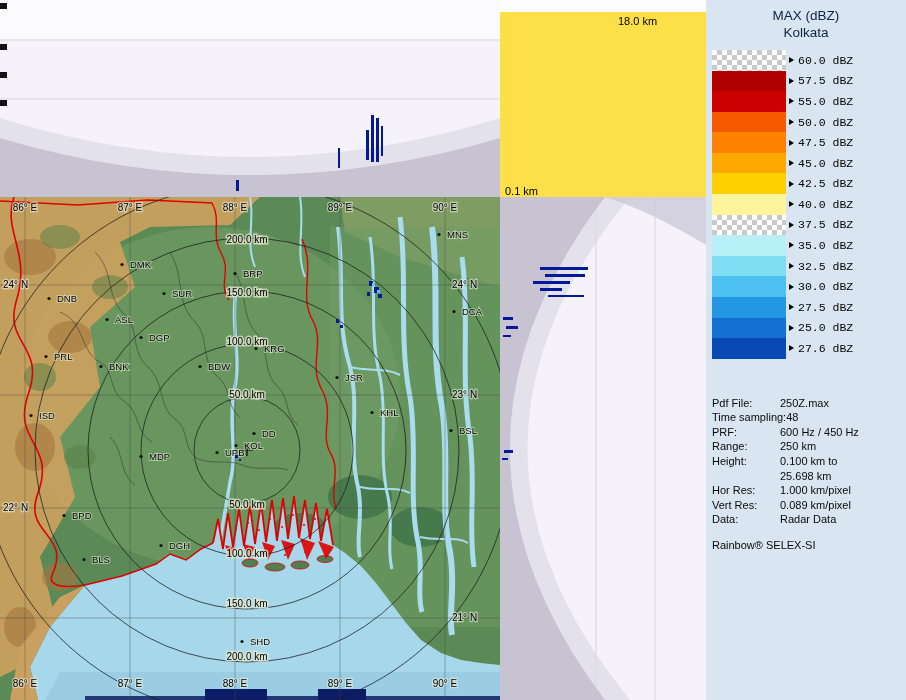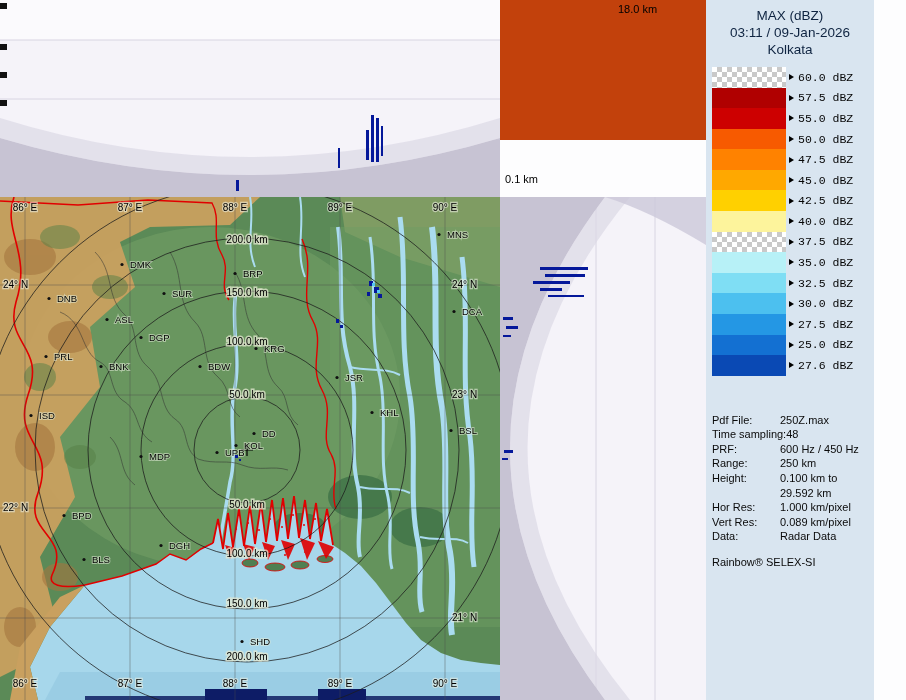--- a/index.html
+++ b/index.html
@@ -1,25 +1,25 @@
 <!DOCTYPE html>
 <html><head>
 <meta charset="utf-8">
 <style>
   html,body{margin:0;padding:0;background:#fff;font-family:"Liberation Sans",sans-serif;}
   .stage{position:relative;width:906px;height:700px;overflow:hidden;background:#fdfdfe;}
   .top-panel{position:absolute;left:0;top:0;width:500px;height:197px;}
-  .corner{position:absolute;left:500px;top:0;width:206px;height:140px;background:#c2410c;}
+  .corner{position:absolute;left:500px;top:12px;width:206px;height:185px;background:#fde047;}
   .right-strip{position:absolute;left:500px;top:197px;width:206px;height:503px;}
   .map{position:absolute;left:0;top:197px;width:500px;height:503px;}
   .h-label{position:absolute;font-size:11px;color:#000;white-space:nowrap;}
   .lab-top{left:118px;top:3px;}
   .lab-bottom{left:5px;top:173px;}
 
-  .info-panel{position:absolute;left:706px;top:0;width:168px;height:700px;background:#d9e5f0;color:#0e2340;}
+  .info-panel{position:absolute;left:706px;top:0;width:200px;height:700px;background:#d9e5f0;color:#0e2340;}
   .hdr{text-align:center;font-size:13.5px;line-height:17px;margin-top:7px;color:#0e2340;}
   .legend{margin:9px 0 0 6px;width:188px;}
   .legend-row{display:flex;align-items:center;height:20.59px;font-family:Liberation Mono, monospace;}
   .swatch{width:74px;height:20.59px;flex:0 0 74px;}
   .checker{background-color:#fff;background-image:linear-gradient(45deg,#c9c9c9 25%,transparent 25%,transparent 75%,#c9c9c9 75%),linear-gradient(45deg,#c9c9c9 25%,transparent 25%,transparent 75%,#c9c9c9 75%);background-size:10px 10px;background-position:0 0,5px 5px;}
   .legend-arrow{width:0;height:0;border-left:5px solid #000;border-top:3px solid transparent;border-bottom:3px solid transparent;margin:0 4px 0 3px;}
   .legend-label{font-size:11.5px;color:#050505;white-space:nowrap;}
   .info-rows{margin:37px 0 0 6px;font-size:11px;color:#0a0a0a;}
   .info-row{display:flex;line-height:14.6px;}
   .info-row .lab{min-width:68px;white-space:nowrap;}
@@ -292,21 +292,20 @@
           <text x="92" y="366" class="slab">BLS</text>
           <circle cx="242" cy="444.5" r="1.6" fill="#101010"></circle>
           <text x="250" y="448" class="slab">SHD</text>
         </g>
     </svg>
   </div>
 
   <div class="info-panel">
     <div class="hdr">
       <div>MAX (dBZ)</div>
-      <div>03:11 / 09-Jan-2026</div>
       <div>Kolkata</div>
     </div>
     <div class="legend" id="legend">
         <div class="legend-row">
           <div class="swatch checker"></div>
           <div class="legend-arrow"></div>
           <div class="legend-label">60.0 dBZ</div>
         </div>
         <div class="legend-row">
           <div class="swatch" style="background: rgb(176, 0, 0);"></div>
@@ -395,21 +394,21 @@
         <div class="info-row">
           <span class="lab">Range:</span>
           <span class="val">250 km</span>
         </div>
         <div class="info-row">
           <span class="lab">Height:</span>
           <span class="val">0.100 km to</span>
         </div>
         <div class="info-row">
           <span class="lab"></span>
-          <span class="val">29.592 km</span>
+          <span class="val">25.698 km</span>
         </div>
         <div class="info-row">
           <span class="lab">Hor Res:</span>
           <span class="val">1.000 km/pixel</span>
         </div>
         <div class="info-row">
           <span class="lab">Vert Res:</span>
           <span class="val">0.089 km/pixel</span>
         </div>
         <div class="info-row">

